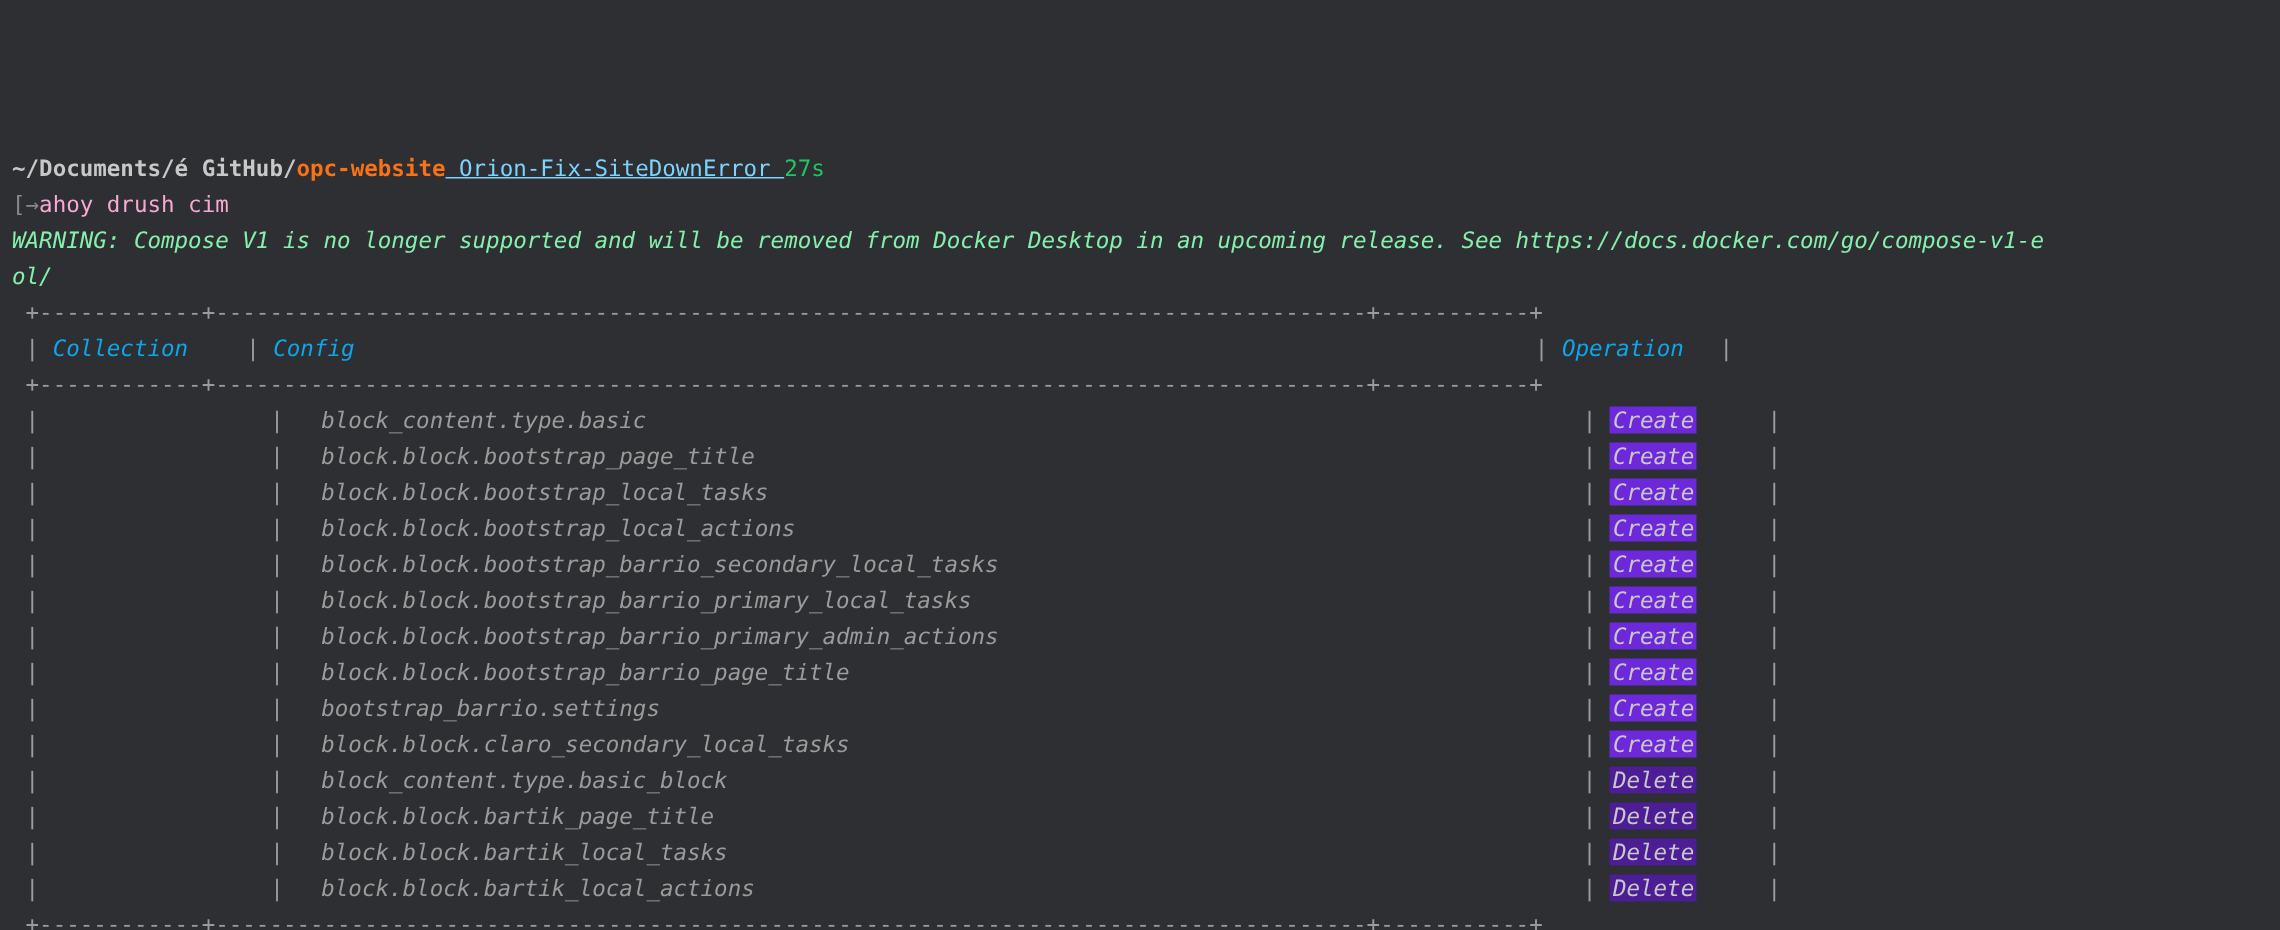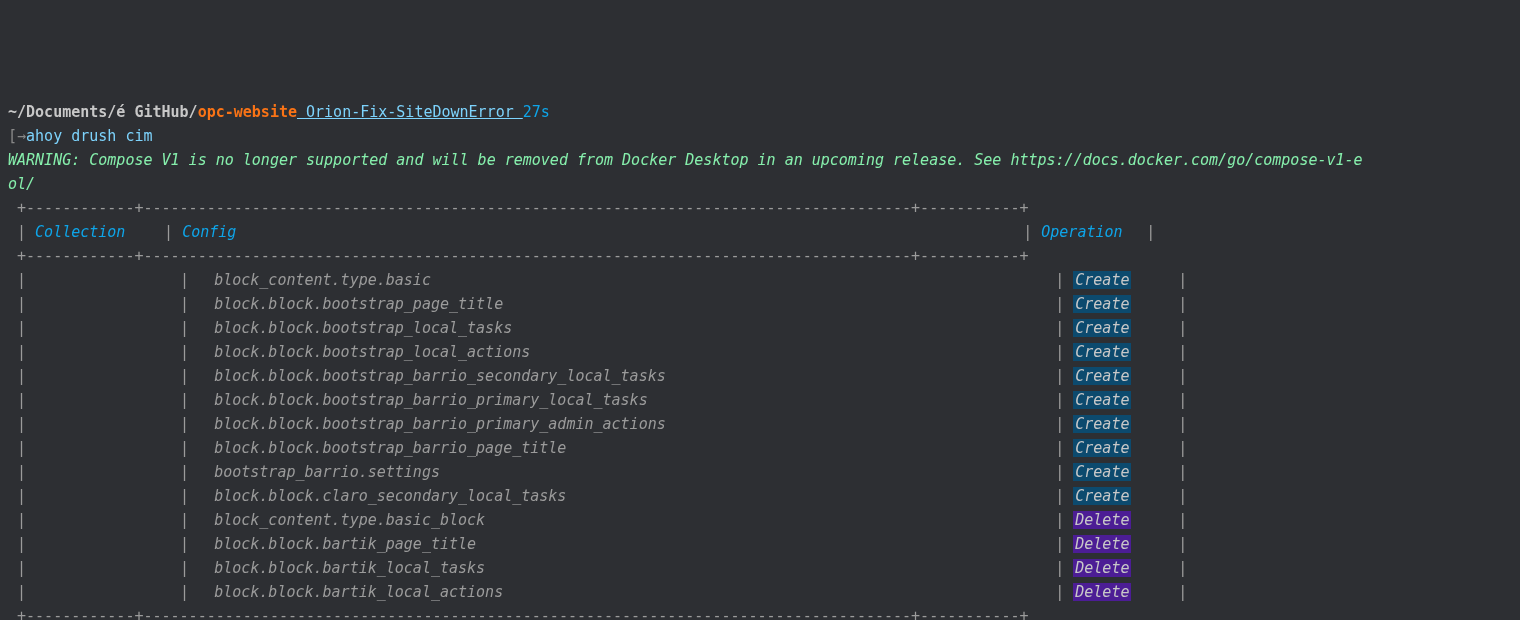--- a/index.html
+++ b/index.html
@@ -13,28 +13,28 @@
     height: 620px;
     overflow: hidden;
     font-style: italic;
     white-space: pre;
     padding: 4px 0;
   }
   .line { padding: 0 8px; }
   .path-seg { color: #c8c8c8; font-weight: 600; font-style: normal; margin-top: 20px; }
   .path-folder { color: #f97316; font-weight: 600; font-style: normal; }
   .branch { color: #7dd3fc; font-style: normal; text-decoration: underline; }
-  .duration { color: #0ea5e9; font-style: normal; text-align: center; }
+  .duration { color: #22c55e; font-style: normal; text-align: center; }
   .bracket { color: #888; font-style: normal; }
-  .cmd { color: #7dd3fc; font-style: normal; }
+  .cmd { color: #f9a8d4; font-style: normal; }
   .warn { color: #86efac; }
   .pipe { color: #9b9b9b; font-style: normal; }
   .header { color: #0ea5e9; }
   .config-name { color: #9b9b9b; margin-left: 16px; }
-  .op-create { background: #0c4a6e; color: #c8c8c8; padding: 0 2px; }
+  .op-create { background: #6d28d9; color: #c8c8c8; padding: 0 2px; }
   .op-delete { background: #4c1d95; color: #c8c8c8; padding: 0 2px; }
   .rule { color: #9b9b9b; letter-spacing: 0; font-style: normal; }
   .col-collection { display: inline-block; width: 120px; }
   .col-config { display: inline-block; width: 832px; font-style: italic; }
   .col-op { display: inline-block; width: 96px; }
 </style>
 </head>
 <body>
 
 

